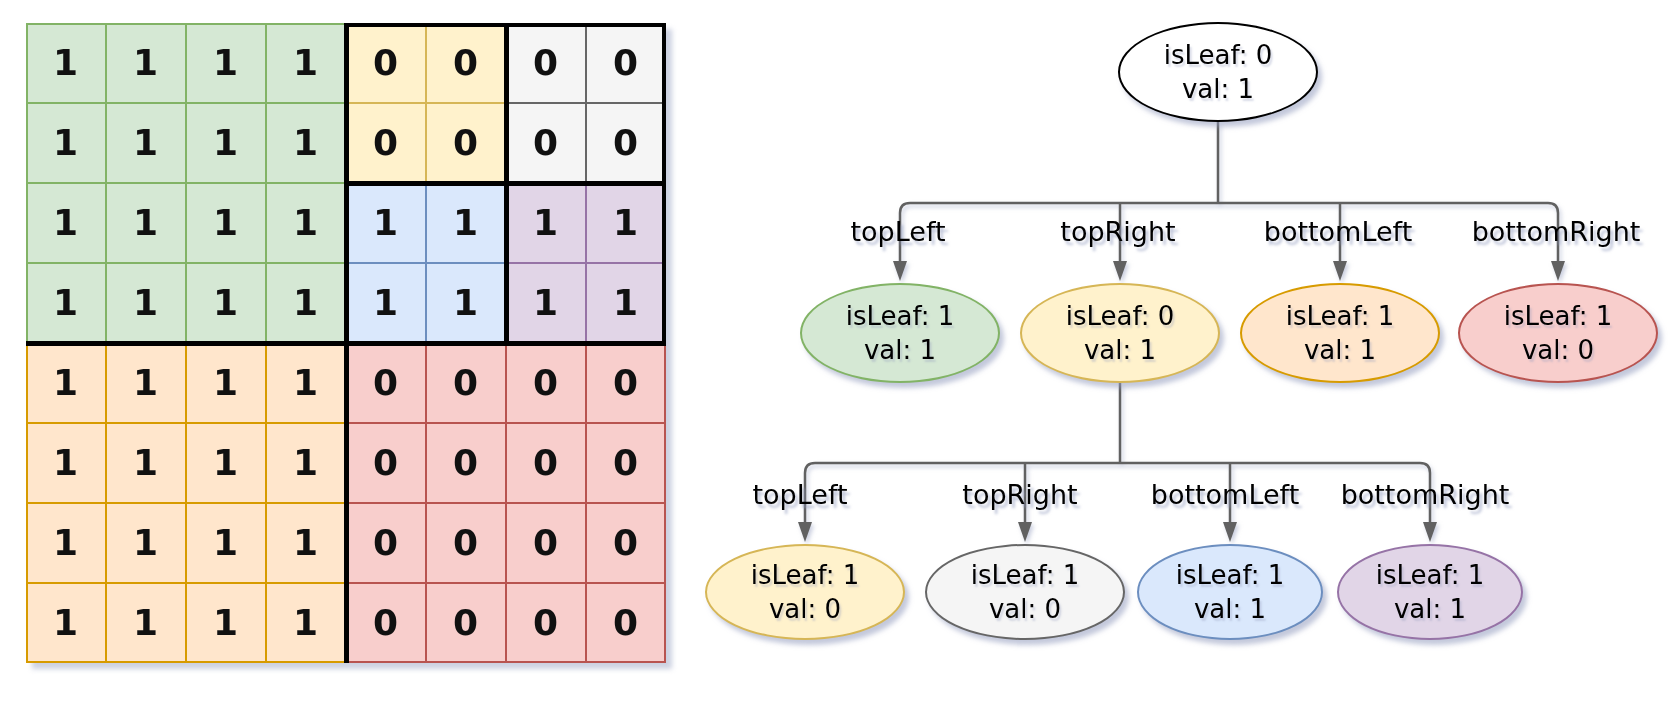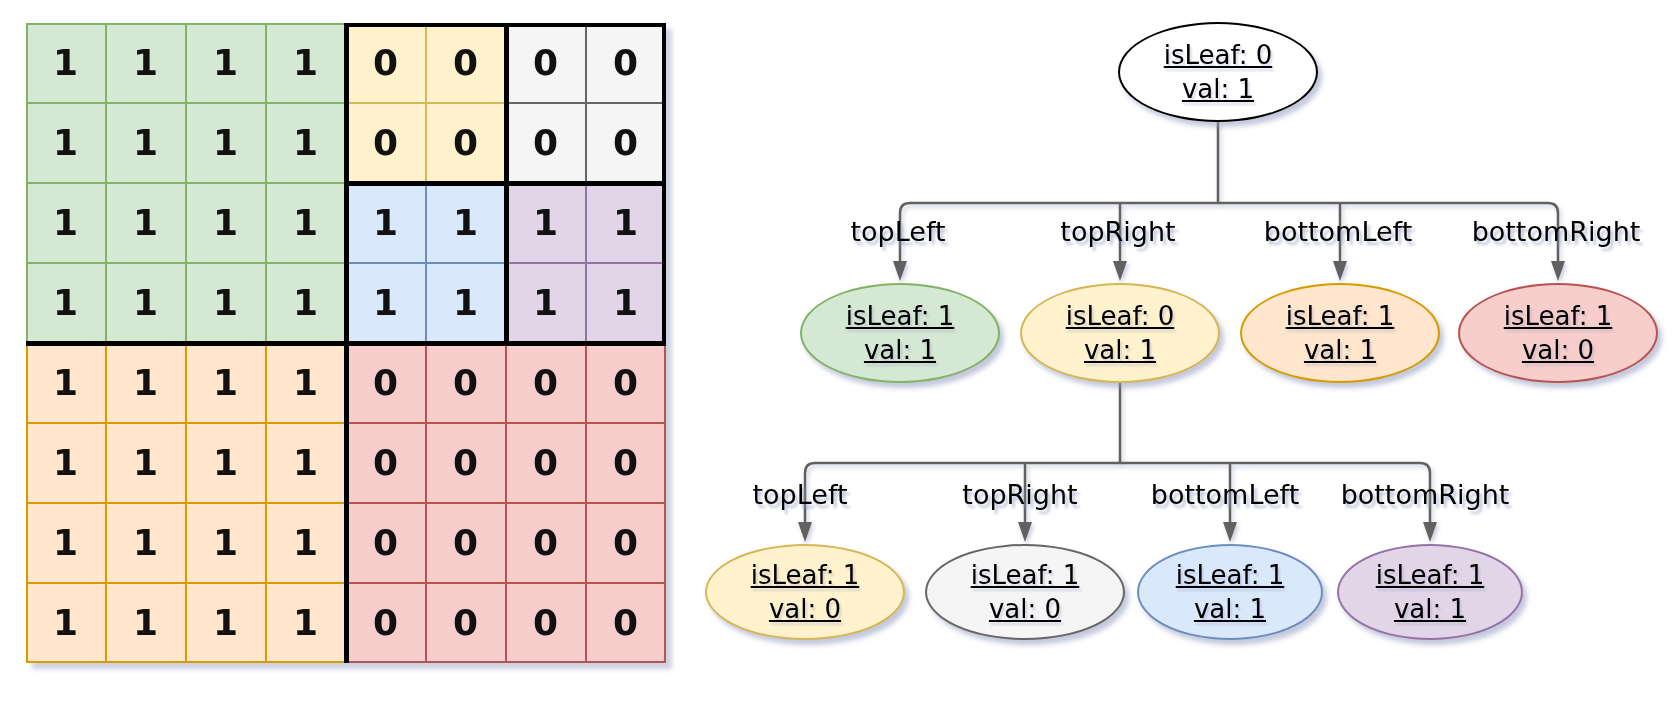--- a/index.html
+++ b/index.html
@@ -20,21 +20,21 @@
   .tree-node{
     position:absolute;box-sizing:border-box;border-radius:50%;
     display:flex;flex-direction:column;align-items:center;justify-content:center;
     box-shadow:4px 5px 5px rgba(145,155,190,.55);
     font-size:26px;line-height:34px;text-align:center;color:#000;
   }
   .edge-label{
     position:absolute;transform:translate(-50%,-50%);white-space:nowrap;
     font-size:27px;color:#000;text-shadow:3px 4px 3px rgba(145,155,190,.6);
   }
-  .node-line{text-shadow:2px 3px 2px rgba(145,155,190,.35);text-decoration:underline;}
+  .node-line{text-shadow:2px 3px 2px rgba(145,155,190,.35);}
 </style>
 </head>
 <body>
 
 <div class="stage">
   <div class="grid-wrap" id="grid" style="left: 26px; top: 23px; width: 640px; height: 640px;">
       <div class="region" style="left: 0px; top: 0px; width: 320px; height: 320px; background: rgb(213, 232, 212); border: 2.5px solid rgb(130, 179, 102);">
         <div class="cell" style="left: -2.5px; top: -2.5px; width: 80px; height: 80px; border: 1.5px solid rgb(130, 179, 102);">1</div>
         <div class="cell" style="left: 77.5px; top: -2.5px; width: 80px; height: 80px; border: 1.5px solid rgb(130, 179, 102);">1</div>
         <div class="cell" style="left: 157.5px; top: -2.5px; width: 80px; height: 80px; border: 1.5px solid rgb(130, 179, 102);">1</div>

